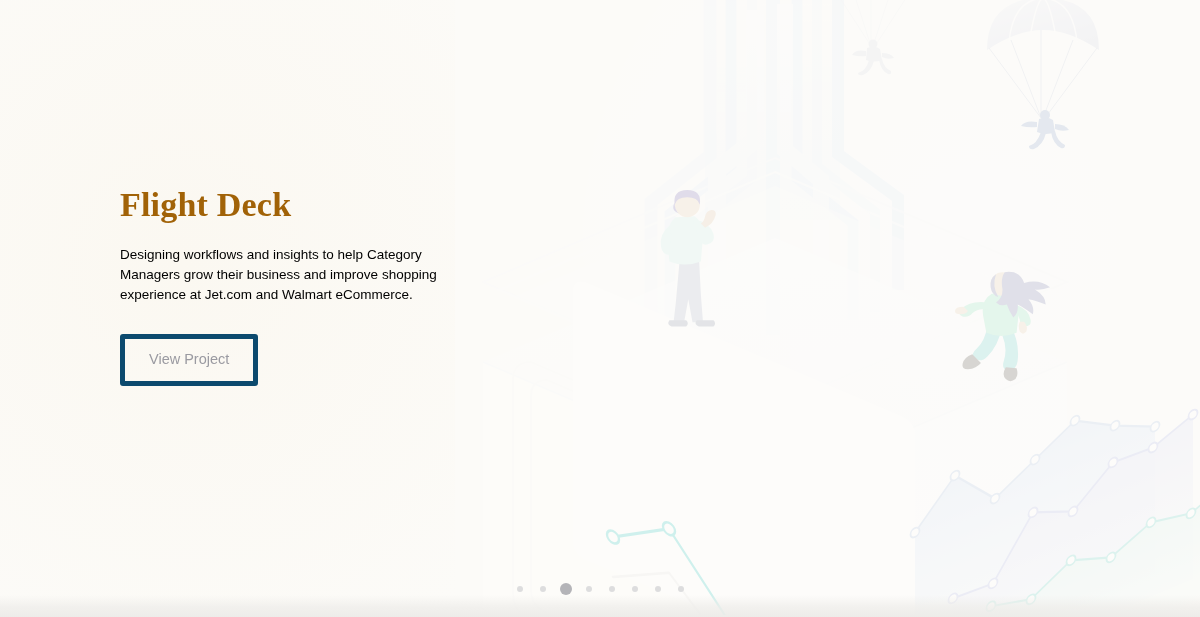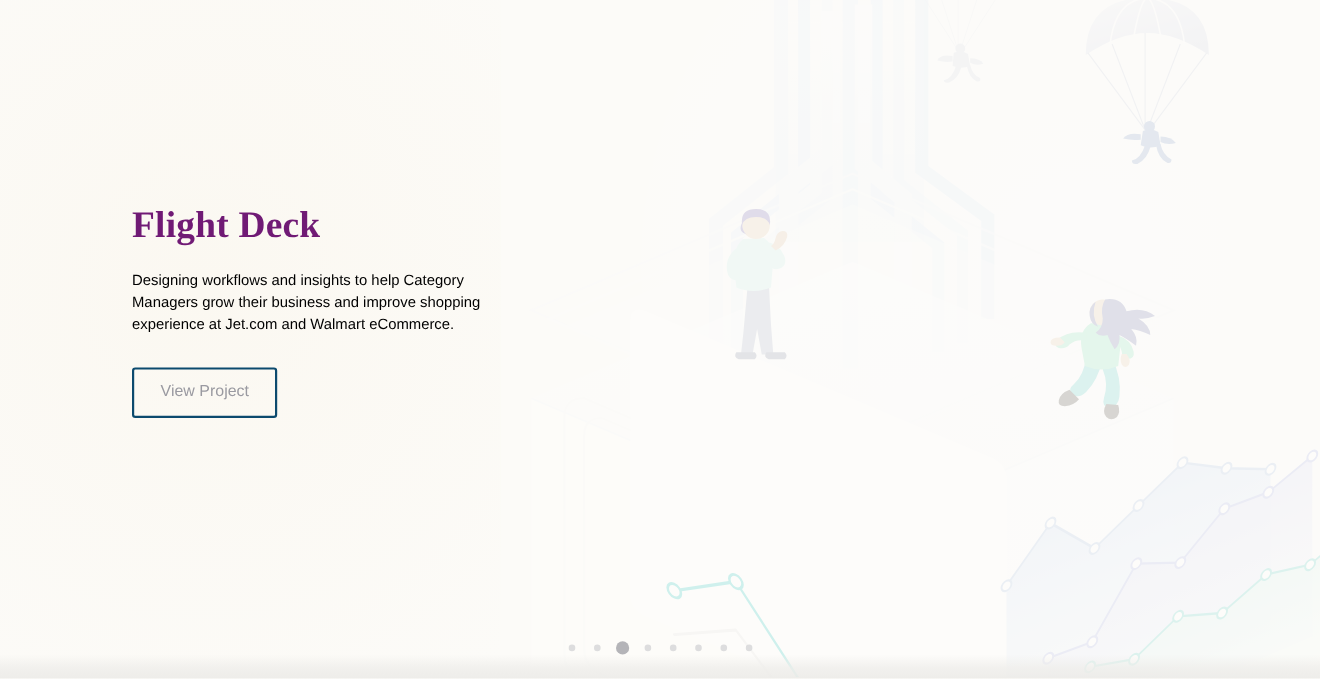--- a/index.html
+++ b/index.html
@@ -29,35 +29,35 @@
 
   
   .copy {
     position:absolute; left:120px; top:186px; width:340px;
   }
   .headline {
     font-family:"Liberation Serif", serif;
     font-size:34px;
     font-weight:700;
     letter-spacing:.2px;
-    color:#701a75;
+    color:#a16207;
     line-height:1.1;
   }
   .blurb {
     margin-top:22px;
     font-size:13.5px;
     line-height:20px;
     color:#000000;
     max-width:322px;
   }
   .cta {
     display:inline-block;
     margin-top:29px;
     padding:13px 24px 14px;
-    border:2px solid #0c4a6e;
+    border:5px solid #0c4a6e;
     border-radius:3px;
     background:transparent;
     color:#9A9AA1;
     font-size:14.5px;
     line-height:1;
     cursor:pointer;
     font-family:"Liberation Sans", sans-serif;
   }
 
   

